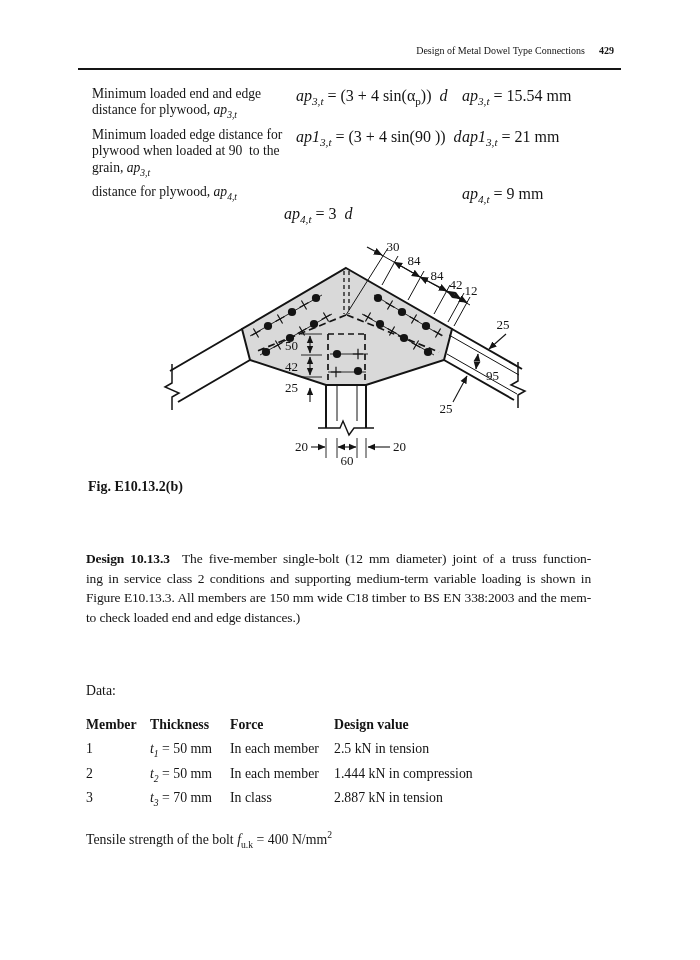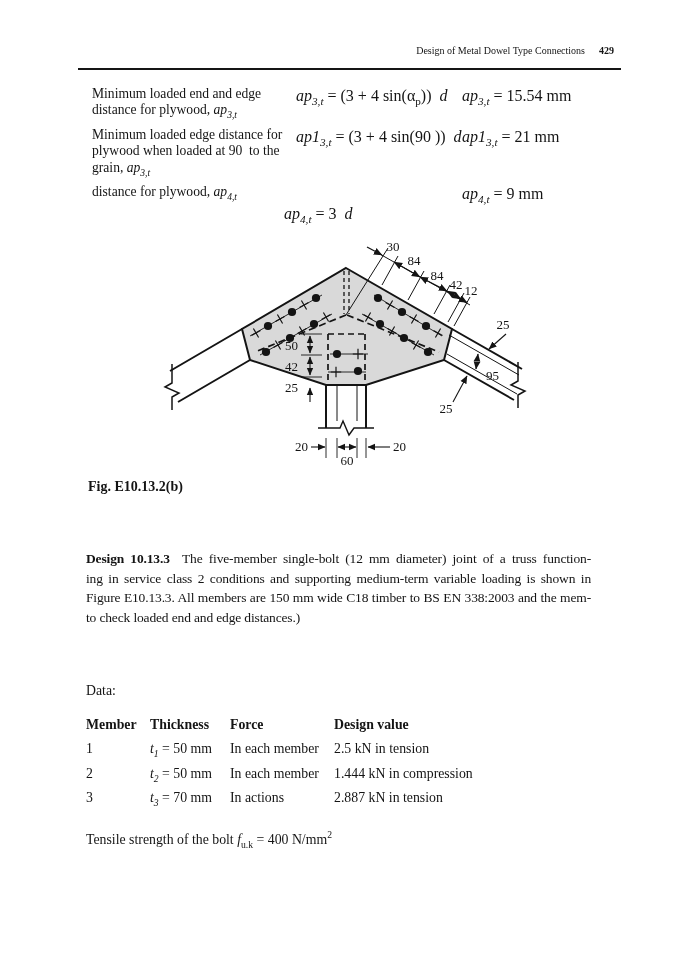--- a/index.html
+++ b/index.html
@@ -203,19 +203,19 @@
     <div>In each member</div>
     <div>2.5 kN in tension</div>
 
     <div>2</div>
     <div><span style="font-style: italic;">t</span><sub style="font-style: italic;">2</sub><span> = 50 mm</span></div>
     <div>In each member</div>
     <div>1.444 kN in compression</div>
 
     <div>3</div>
     <div><span style="font-style: italic;">t</span><sub style="font-style: italic;">3</sub><span> = 70 mm</span></div>
-    <div>In actions</div>
+    <div>In class</div>
     <div>2.887 kN in tension</div>
   </div>
 
   <div class="abs tens" style="left:86px;top:832px;"><span>Tensile strength of the bolt </span><span style="font-style: italic;">f</span><sub>u.k</sub><span> = 400 N/mm</span><sup>2</sup></div>
 
 </div>
 
 </body></html>

